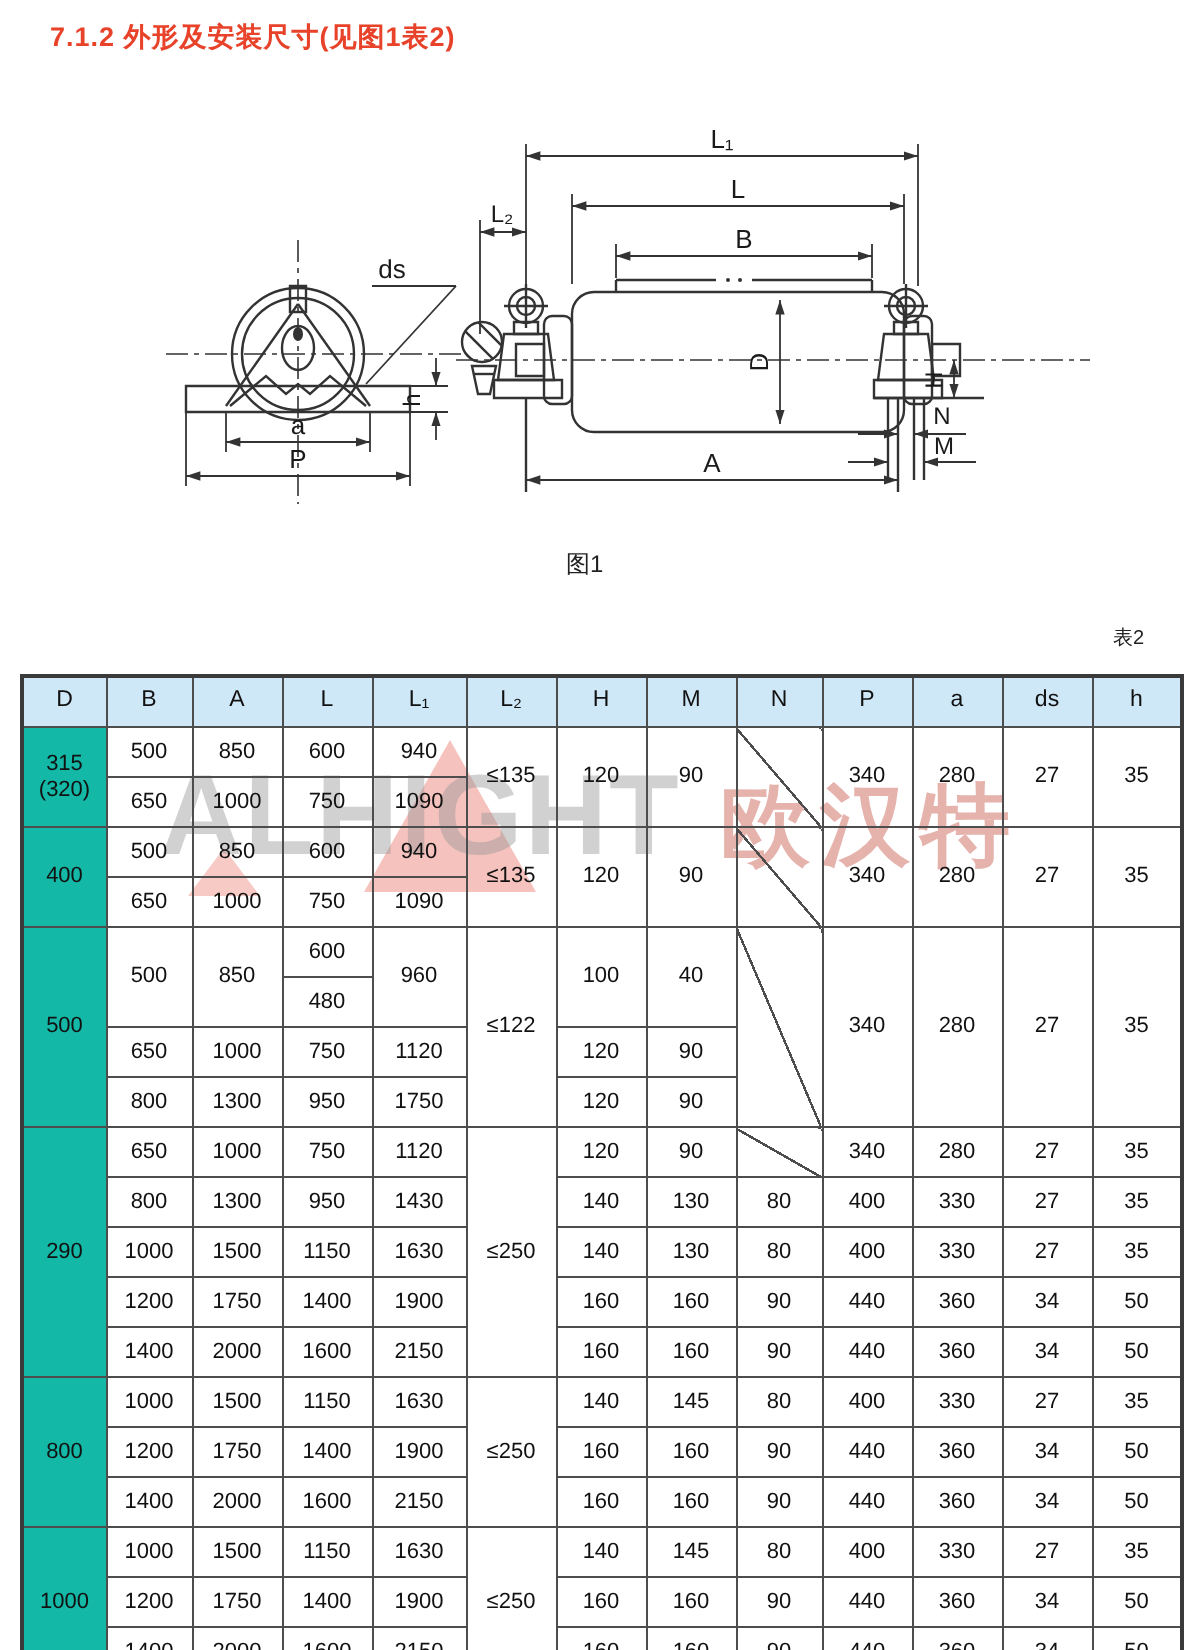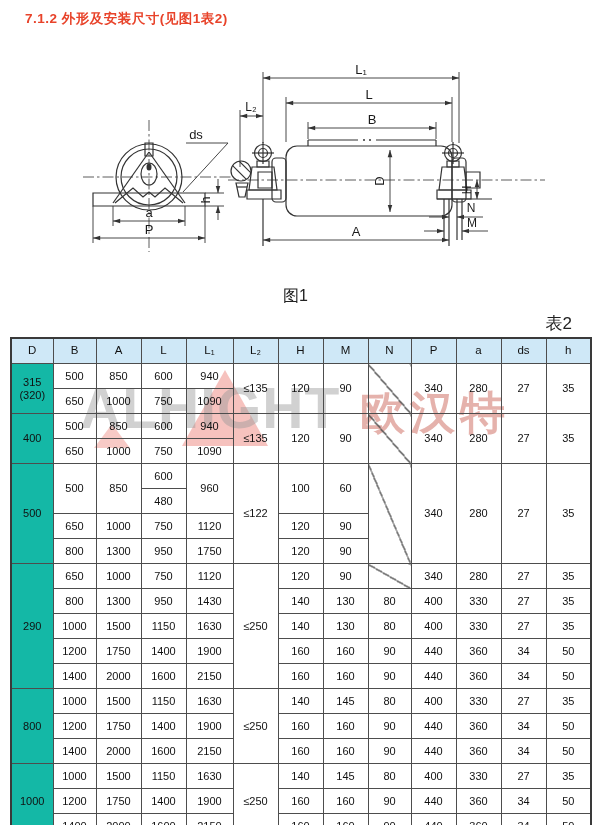--- a/index.html
+++ b/index.html
@@ -1,21 +1,21 @@
 <!DOCTYPE html>
 <html><head>
 <meta charset="utf-8">
 <style>
   html,body{margin:0;padding:0;background:#fff;}
   .page{position:relative;width:600px;height:825px;background:#ffffff;overflow:hidden;
         font-family:"Liberation Sans","DejaVu Sans",sans-serif;color:#1a1a1a;}
   .title{position:absolute;left:25px;top:10px;font-size:13.5px;font-weight:bold;color:#e8432a;letter-spacing:0.5px;}
   .figure-svg{position:absolute;left:0;top:30px;}
-  .caption{position:absolute;left:283px;top:286px;font-size:16px;color:#222;}
-  .tbl-label{position:absolute;right:28px;top:312px;font-size:17px;color:#222;}
+  .caption{position:absolute;left:283px;top:274px;font-size:12px;color:#222;}
+  .tbl-label{position:absolute;right:28px;top:312px;font-size:10px;color:#222;}
 
   
   .watermark{position:absolute;left:0;top:12px;width:544px;height:825px;pointer-events:none;}
   .wm-tri{position:absolute;left:180px;top:356px;}
   .wm-tri2{position:absolute;left:92px;top:410px;}
   .wm-en{position:absolute;left:80px;top:368px;font-size:57px;font-weight:bold;color:#9a9a9a;opacity:0.45;letter-spacing:1px;line-height:1;}
   .wm-cjk{position:absolute;left:360px;top:378px;font-size:45px;font-weight:bold;color:#c34a3c;opacity:0.42;letter-spacing:5px;line-height:1;}
 
   table.spec{position:absolute;left:10px;top:337px;width:580px;border-collapse:collapse;table-layout:fixed;
              border:2px solid #3a3a3a;background:transparent;}
@@ -275,21 +275,21 @@
           <td>1090</td>
         </tr>
         <tr>
           <td rowspan="4" class="dcell">500</td>
           <td rowspan="2">500</td>
           <td rowspan="2">850</td>
           <td>600</td>
           <td rowspan="2">960</td>
           <td rowspan="4">≤122</td>
           <td rowspan="2">100</td>
-          <td rowspan="2">60</td>
+          <td rowspan="2">40</td>
           <td rowspan="4" class="diag"></td>
           <td rowspan="4">340</td>
           <td rowspan="4">280</td>
           <td rowspan="4">27</td>
           <td rowspan="4">35</td>
         </tr>
         <tr>
           <td>480</td>
         </tr>
         <tr>

